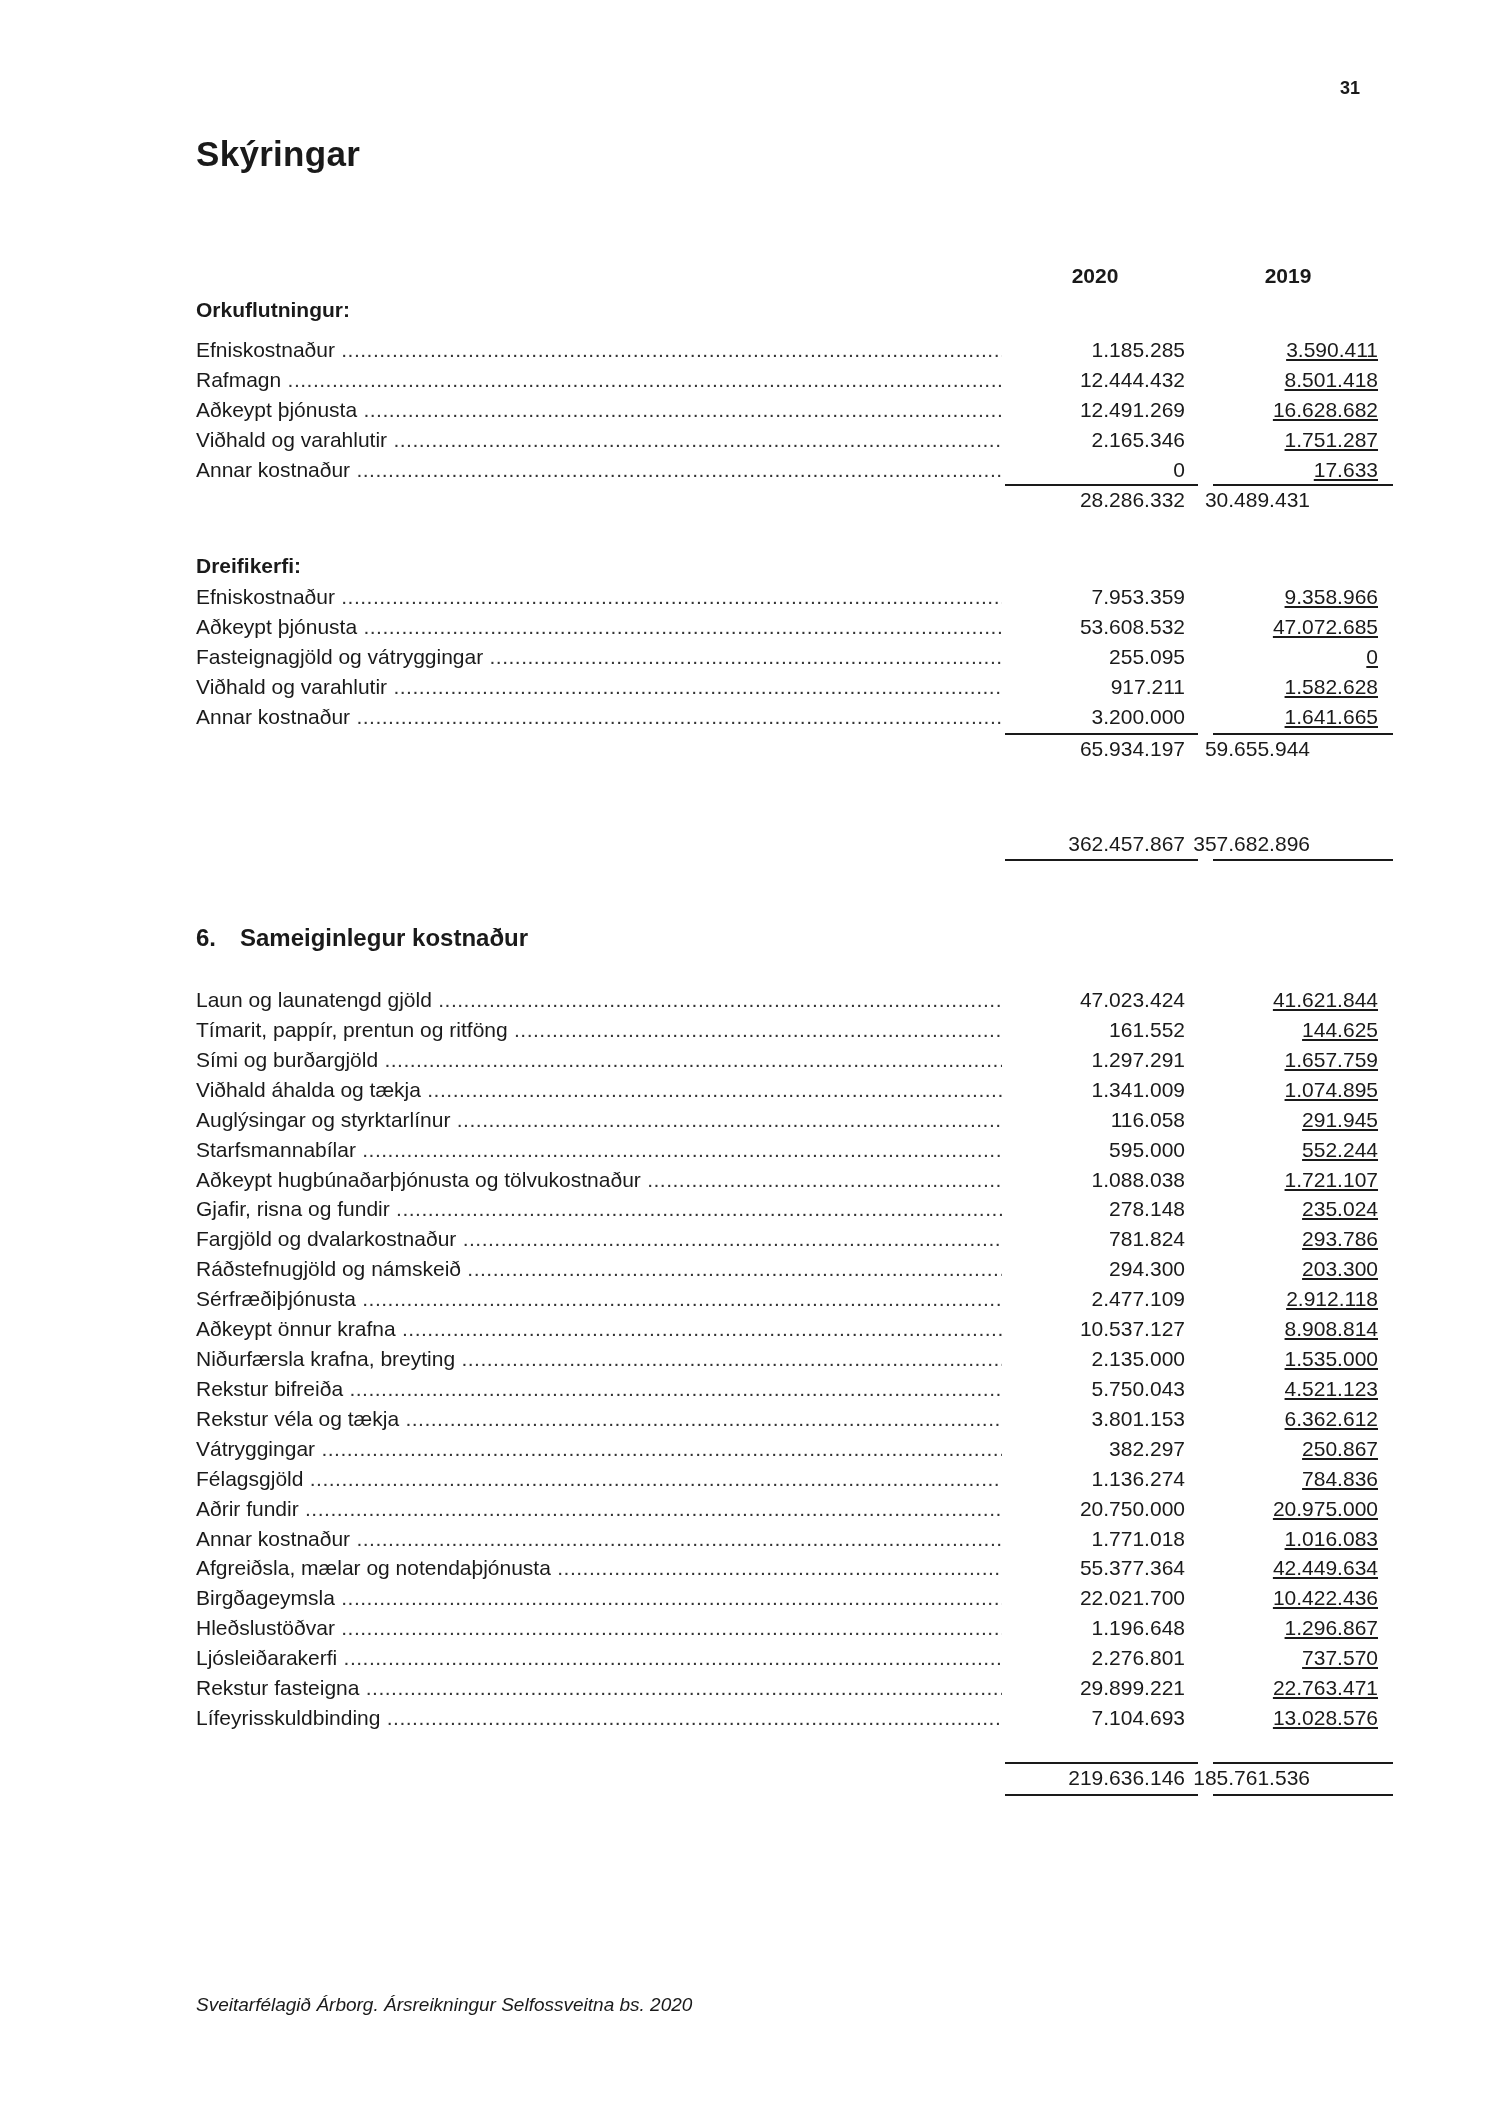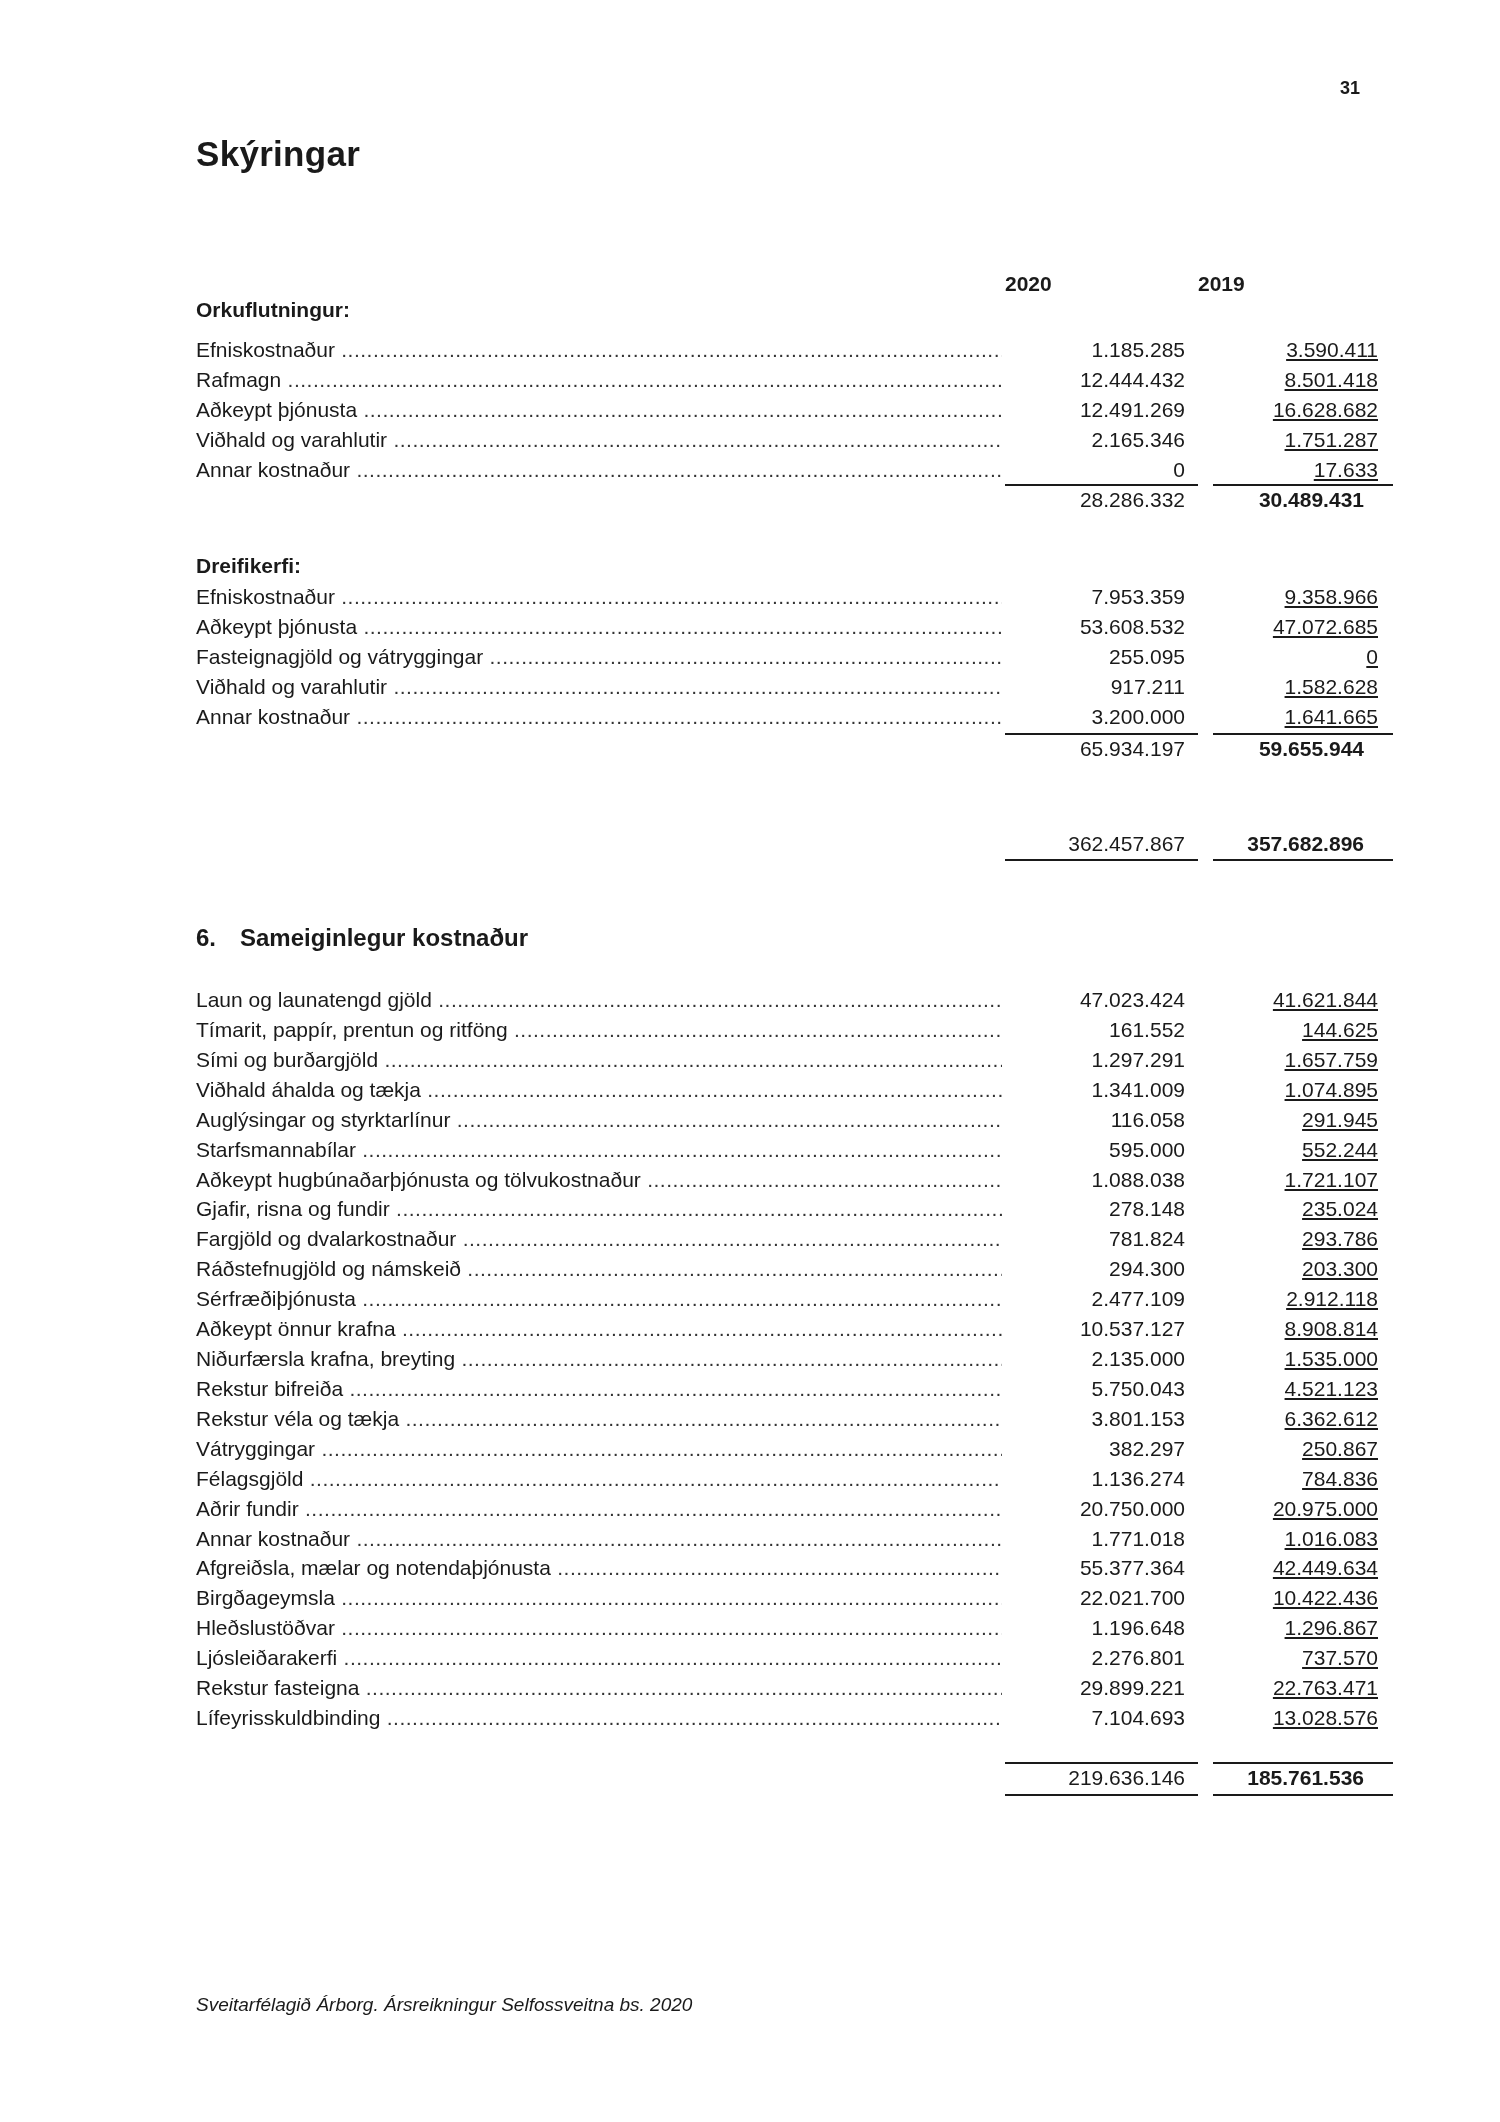--- a/index.html
+++ b/index.html
@@ -1,36 +1,36 @@
 <!DOCTYPE html>
 <html><head>
 <meta charset="utf-8">
 <style>
   html, body { margin: 0; padding: 0; background: #ffffff; }
   body { width: 1500px; height: 2122px; position: relative; overflow: hidden;
          font-family: "Liberation Sans", sans-serif; color: #1a1a1a; }
   .abs { position: absolute; white-space: nowrap; }
   .page-number { left: 1300px; top: 78px; width: 60px; text-align: right; font-size: 18px; font-weight: bold; }
   .doc-title { left: 196px; top: 134px; font-size: 35px; font-weight: bold; letter-spacing: 0.3px; }
-  .col-head { top: 272px; width: 180px; text-align: left; font-size: 21px; font-weight: bold; }
+  .col-head { top: 264px; width: 180px; text-align: center; font-size: 21px; font-weight: bold; }
   .col1 { left: 1005px; width: 180px; }
   .col2 { left: 1198px; width: 180px; }
   .section-label { left: 196px; font-size: 21px; font-weight: bold; }
   .row { position: absolute; left: 196px; width: 1200px; height: 30px; font-size: 21px; }
   .row .label { position: absolute; left: 0; top: 0; width: 806px; overflow: hidden; white-space: nowrap; }
   .row .label .dots { color: #333; letter-spacing: 0.5px; }
   .row .v1, .row .v2 { position: absolute; top: 0; width: 180px; text-align: right; }
   .row .v1 { left: 809px; }
   .row .v2 { left: 1002px; text-decoration: underline; }
   .rule { position: absolute; height: 2px; background: #1a1a1a; }
   .rule.c1 { left: 1005px; width: 193px; }
   .rule.c2 { left: 1213px; width: 180px; }
   .total { position: absolute; width: 180px; text-align: right; font-size: 21px; }
   .total.t1 { left: 1005px; }
-  .total.t2 { left: 1184px; font-weight: bold; }
+  .total.t2 { left: 1130px; }
   .note-heading { left: 196px; top: 924px; font-size: 24px; font-weight: bold; }
   .note-heading .num { display: inline-block; width: 44px; }
   .footer { left: 196px; top: 1994px; font-size: 19px; font-style: italic; }
 </style>
 </head>
 <body>
 
 <div class="abs page-number">31</div>
 <div class="abs doc-title">Skýringar</div>
 

